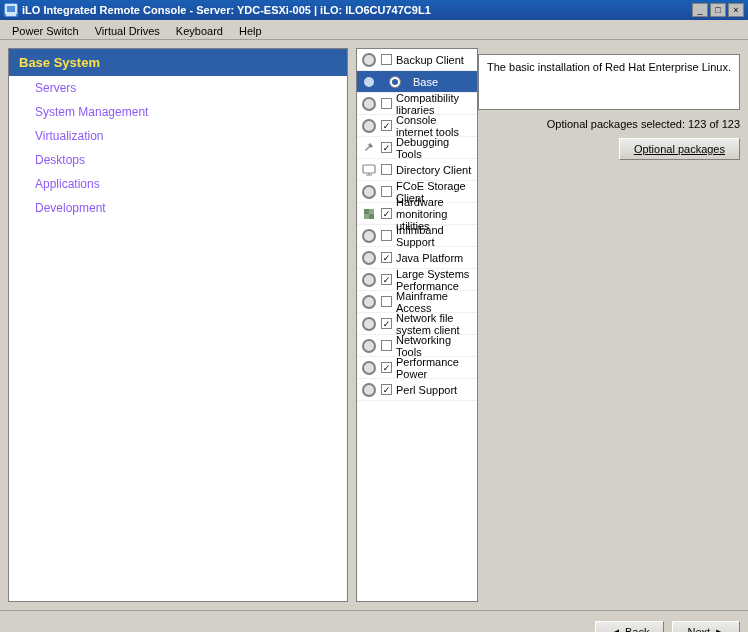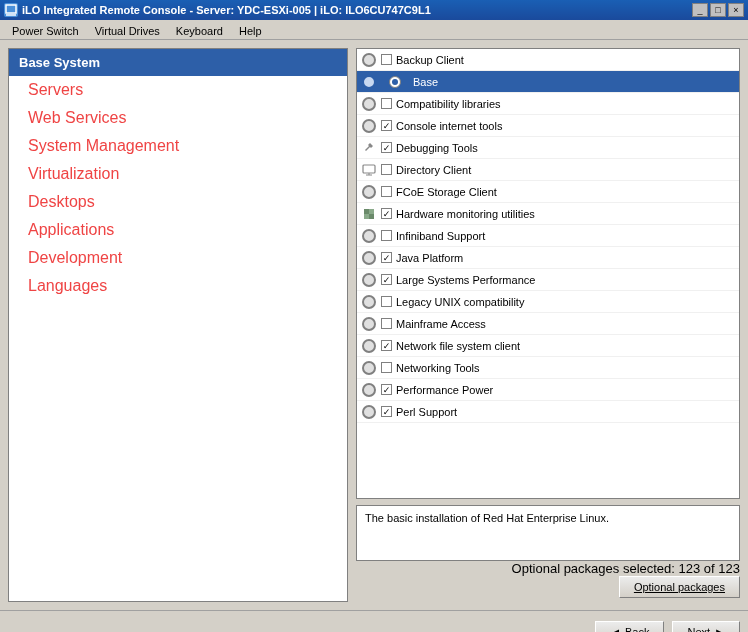--- a/index.html
+++ b/index.html
@@ -84,38 +84,37 @@
     
     .left-panel {
       width: 340px;
       background: white;
       border: 1px solid #808080;
       overflow-y: auto;
     }
 
     .category-header {
       background: #2d5fa8;
-      color: #ffffff;
+      color: #fde047;
       padding: 6px 10px;
       font-weight: bold;
       font-size: 13px;
     }
 
     .category-item {
-      padding: 5px 19px;
+      padding: 5px 26px;
       cursor: pointer;
-      font-size: 16px;
-      color: #ef4444;
+      font-size: 12px;
+      color: #8b5cf6;
     }
 
     
     .right-panel {
       flex: 1;
       display: flex;
-      flex-direction: column;
     }
 
     .packages-list {
       flex: 1;
       background: white;
       border: 1px solid #808080;
       overflow-y: scroll;
     }
 
     .package-row {
@@ -188,22 +187,22 @@
     .description-box {
       background: white;
       border: 1px solid #808080;
       height: 56px;
       padding: 6px 8px;
       font-size: 11px;
       color: #000;
     }
     .optional-info {
       text-align: right;
-      padding: 0 0;
-      font-size: 13px;
+      padding: 8px 0;
+      font-size: 11px;
       color: #000;
     }
     .optional-btn-row {
       display: flex;
       justify-content: flex-end;
       margin-bottom: 4px;
     }
 
     
     .bottom-bar {
@@ -260,27 +259,25 @@
   <span class="menu-item">Virtual Drives</span>
   <span class="menu-item">Keyboard</span>
   <span class="menu-item">Help</span>
 </div>
 
 <div class="main-content">
 
   <div class="left-panel">
     <div class="category-header">Base System</div>
     <div class="category-item">Servers</div>
-    <div class="category-item">Web Services</div>
     <div class="category-item">System Management</div>
     <div class="category-item">Virtualization</div>
     <div class="category-item">Desktops</div>
     <div class="category-item">Applications</div>
     <div class="category-item">Development</div>
-    <div class="category-item">Languages</div>
   </div>
 
   <div class="right-panel">
 
     <div class="packages-list" id="packages-container">
 
     <div class="package-row">
           <div class="pkg-icon">
             <div style="width:14px;height:14px;border-radius:50%;border:2px solid #808080;background:#e0e0e0;"></div>
           </div>
@@ -360,27 +357,20 @@
           </div>
           <div class="pkg-checkbox checked">✓</div>
           <span class="package-name">Java Platform</span>
         </div>
         <div class="package-row">
           <div class="pkg-icon">
             <div style="width:14px;height:14px;border-radius:50%;border:2px solid #808080;background:#e0e0e0;"></div>
           </div>
           <div class="pkg-checkbox checked">✓</div>
           <span class="package-name">Large Systems Performance</span>
-        </div>
-        <div class="package-row">
-          <div class="pkg-icon">
-            <div style="width:14px;height:14px;border-radius:50%;border:2px solid #808080;background:#e0e0e0;"></div>
-          </div>
-          <div class="pkg-checkbox"></div>
-          <span class="package-name">Legacy UNIX compatibility</span>
         </div>
         <div class="package-row">
           <div class="pkg-icon">
             <div style="width:14px;height:14px;border-radius:50%;border:2px solid #808080;background:#e0e0e0;"></div>
           </div>
           <div class="pkg-checkbox"></div>
           <span class="package-name">Mainframe Access</span>
         </div>
         <div class="package-row">
           <div class="pkg-icon">

